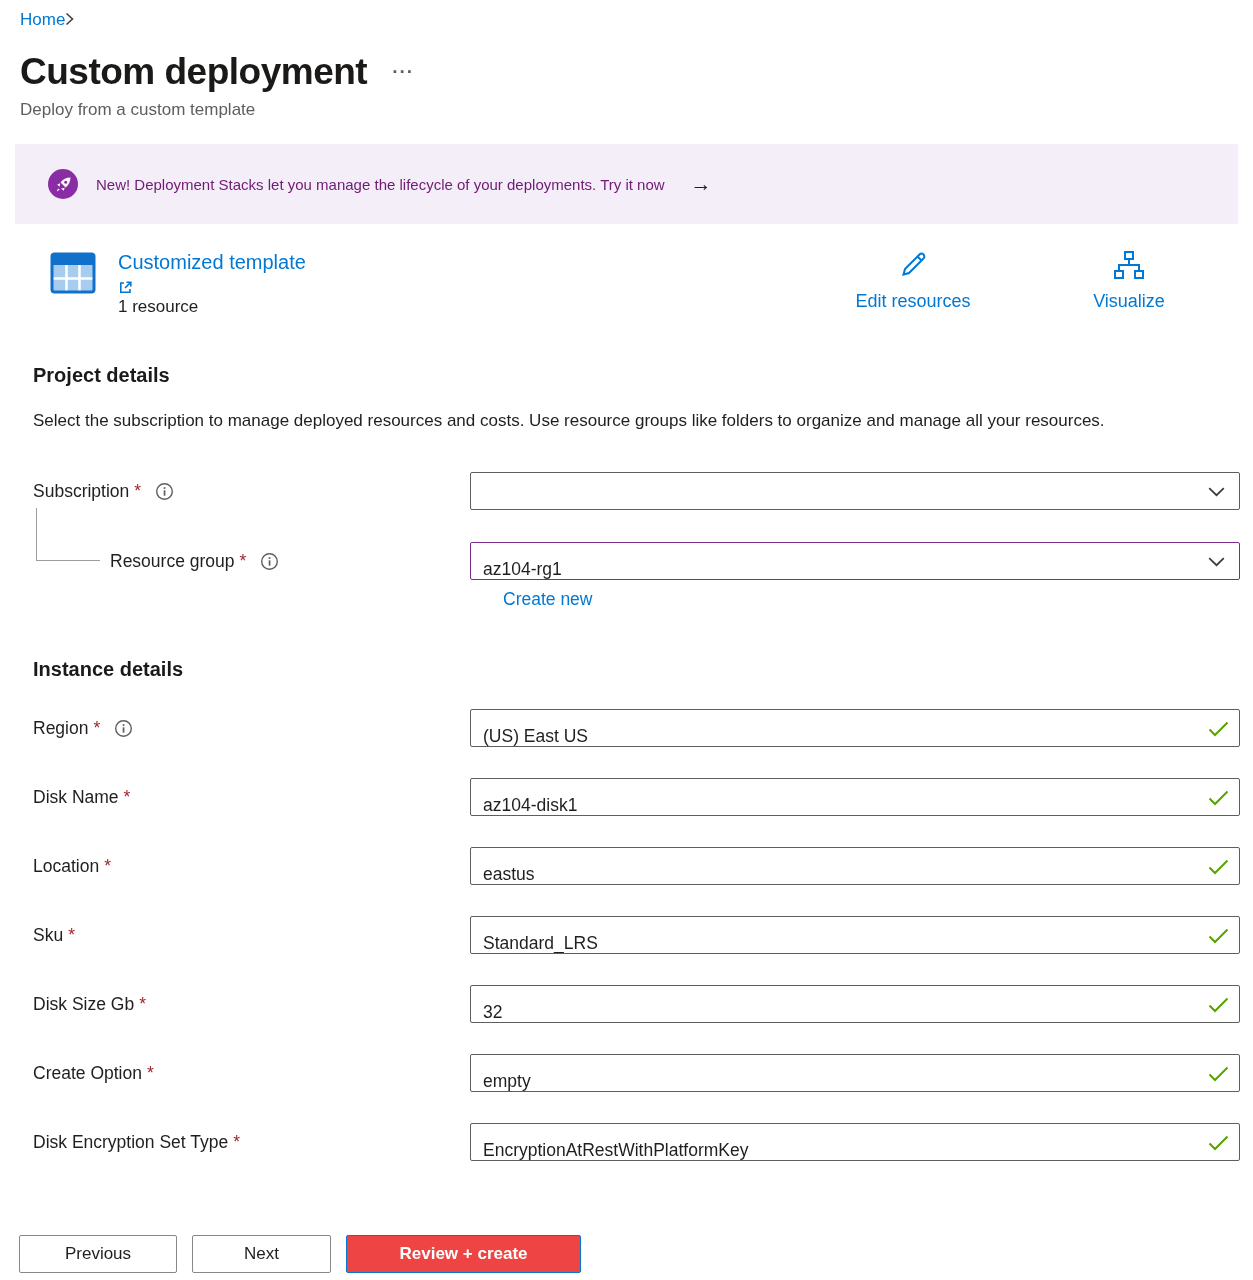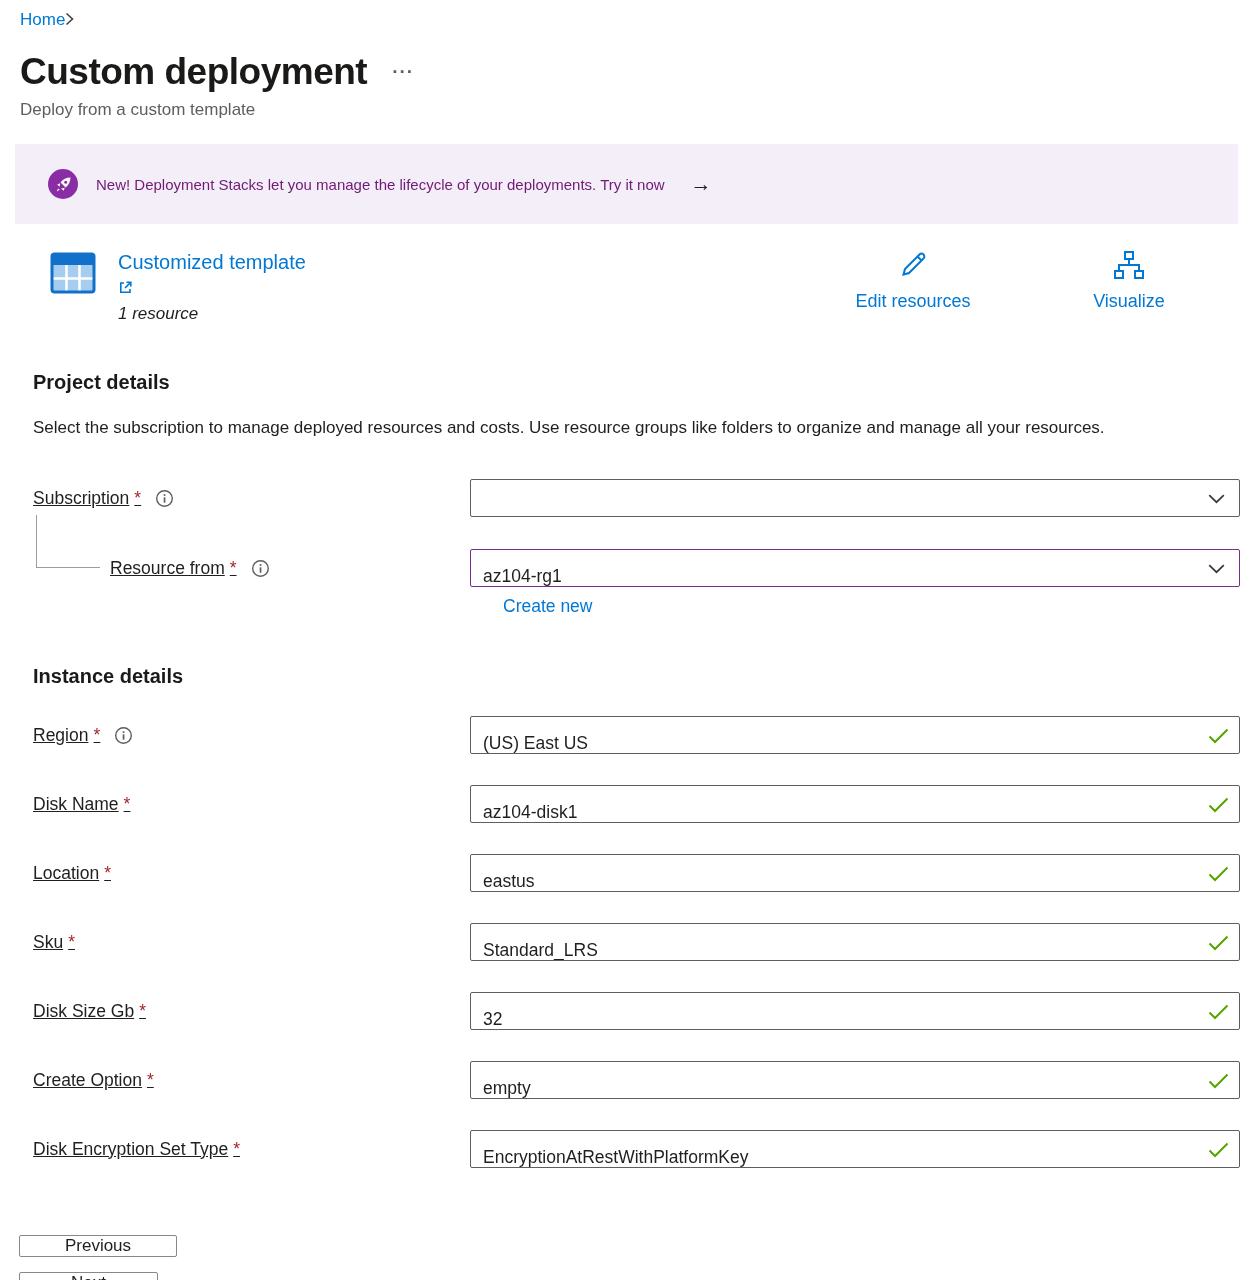--- a/index.html
+++ b/index.html
@@ -36,37 +36,37 @@
   }
   .banner-text { font-size: 15px; color: #701a75; cursor: pointer; }
   .banner-arrow { font-size: 21px; color: #201f1e; margin-left: 8px; cursor: pointer; }
 
   
   .template-row { display: flex; align-items: flex-start; margin: 26px 16px 0 50px; }
   .template-icon { flex: none; margin-top: 2px; }
   .template-text { margin-left: 22px; }
   .template-link-row { display: flex; align-items: flex-start; gap: 6px; flex-direction: column; }
   .tlink { color: #0078d4; font-size: 20px; cursor: pointer; line-height: 24px; }
-  .tres { font-size: 17px; color: #201f1e; margin-top: 9px; font-style: italic; }
+  .tres { font-size: 17px; color: #201f1e; margin-top: 2px; }
   .actions { margin-left: auto; display: flex; }
   .action { width: 216px; text-align: center; cursor: pointer; }
   .action-label { color: #0078d4; font-size: 18px; margin-top: 7px; }
 
   
   h2 { font-size: 20px; font-weight: 700; color: #1b1a19; margin-left: 33px; line-height: 24px; }
   .h-project { margin-top: 46px; }
   .h-instance { margin-top: 47px; }
   .desc {
     margin: 18px 40px 0 33px; font-size: 17px; color: #201f1e;
     line-height: 31px; max-width: 1150px;
   }
 
   
   .form { margin-left: 33px; margin-right: 13px; }
-  .frow { display: flex; align-items: center; margin-top: 31px; position: relative; text-decoration: underline; }
+  .frow { display: flex; align-items: center; margin-top: 31px; position: relative; }
   .mt36 { margin-top: 36px; }
   .mt32 { margin-top: 32px; }
   .mt28 { margin-top: 28px; }
   .flabel { width: 437px; flex: none; font-size: 17.5px; display: flex; align-items: center; }
   .flabel .req { color: #a4262c; margin-left: 5px; font-size: 17.5px; }
   .flabel .info { margin-left: 14px; cursor: pointer; flex: none; }
   .rg-label { padding-left: 77px; }
   .fcontrol { flex: 1; position: relative; }
   .fcontrol input {
     width: 100%; height: 38px; border: 1px solid #605e5c; border-radius: 2px;
@@ -80,21 +80,21 @@
     position: absolute; left: 3px; top: -34px; width: 64px; height: 53px;
     border-left: 1px solid #9e9c9a; border-bottom: 1px solid #9e9c9a;
   }
   .createnew-wrap { margin: 8px 13px 0 470px; }
   .createnew { color: #0078d4; font-size: 17.5px; cursor: pointer; line-height: 22px; display: inline-block; }
 
   
   .footer {
     position: absolute; left: 0; bottom: 0; width: 100%; height: 78px;
     background: #fff; display: flex; align-items: flex-start; padding: 33px 0 0 19px;
-    gap: 15px; z-index: 10; flex-direction: column;
+    gap: 15px; z-index: 10;
   }
   .btn {
     height: 38px; border-radius: 2px; font-family: "Liberation Sans", sans-serif;
     font-size: 17px; cursor: pointer; display: inline-flex; align-items: center; justify-content: center;
   }
   .btn.secondary { background: #fff; border: 1px solid #8a8886; color: #201f1e; }
   .btn-previous { width: 158px; }
   .btn-next { width: 139px; }
   .btn.primary { background: #ef4444; border: 1px solid #0078d4; color: #fff; width: 235px; font-weight: 600; }
 </style>
@@ -185,21 +185,21 @@
       <input value="" style="">
       <svg class="chevron" width="17" height="10" viewBox="0 0 17 10" fill="none">
           <path d="M1.2 1.2 L8.5 8.2 L15.8 1.2" stroke="#3b3a39" stroke-width="1.7"></path>
         </svg>
     </div>
   </div>
 
   <div class="frow mt32">
     <div class="connector"></div>
     <div class="flabel rg-label">
-      <span>Resource from</span>
+      <span>Resource group</span>
       <span class="req">*</span>
       <svg class="info" width="19" height="19" viewBox="0 0 19 19">
         <circle cx="9.5" cy="9.5" r="7.8" fill="none" stroke="#5f5e5c" stroke-width="1.4"></circle>
         <rect x="8.7" y="5.2" width="1.7" height="1.7" fill="#5f5e5c"></rect>
         <rect x="8.7" y="8.3" width="1.7" height="5.4" fill="#5f5e5c"></rect>
       </svg>
     </div>
     <div class="fcontrol">
       <input class="rg-input" value="az104-rg1" style="">
       <svg class="chevron" width="17" height="10" viewBox="0 0 17 10" fill="none">

